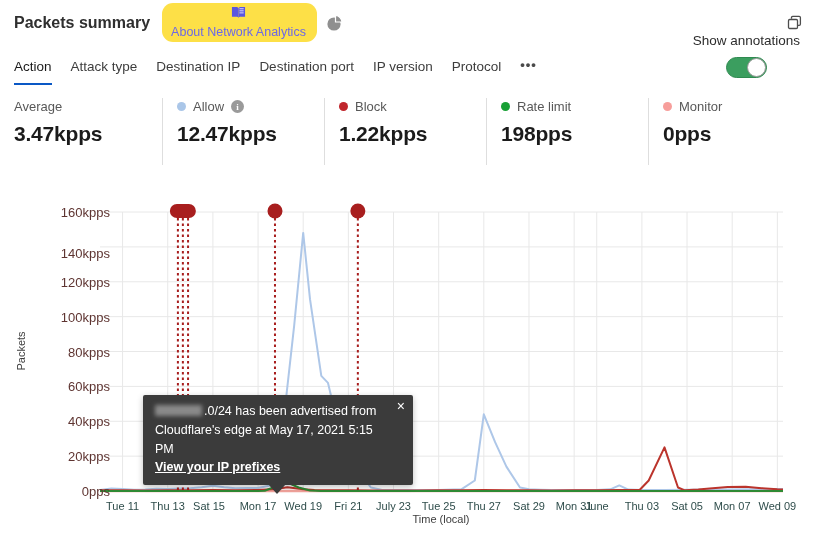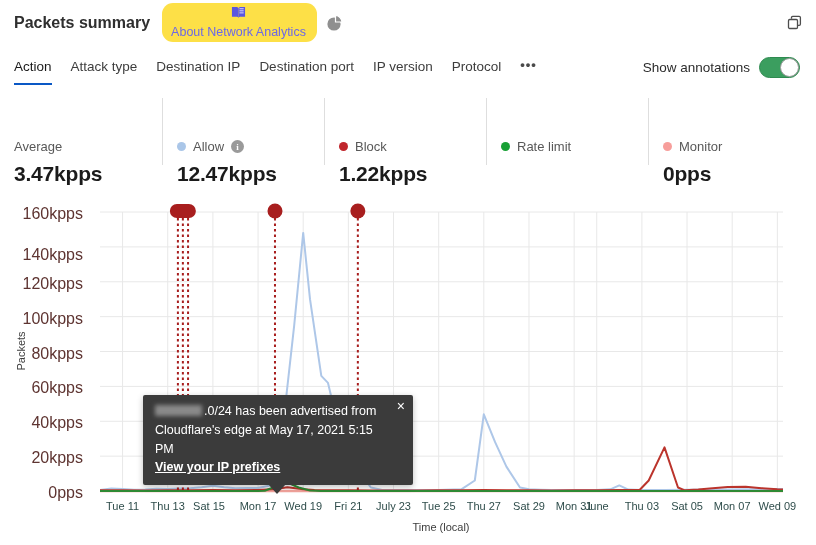--- a/index.html
+++ b/index.html
@@ -13,41 +13,41 @@
   .page-title{font-size:16px;font-weight:700;color:#2f2f2f;margin:0;}
   .badge{display:inline-flex;align-items:center;gap:6px;margin-left:12px;background:#fde047;
     color:#6b68e7;font-size:12.5px;padding:3px 11px 3px 9px;border-radius:11px;cursor:pointer;flex-direction:column;}
   .pie-icon{margin-left:9px;display:inline-flex;}
   .restore-icon{margin-left:auto;display:inline-flex;cursor:pointer;}
   
   .tabbar{display:flex;align-items:flex-end;padding:0 16px 0 14px;height:40px;box-sizing:border-box;}
   .tab{font-size:13.5px;color:#3d3d3d;padding:0 0 9px 0;margin-right:19px;cursor:pointer;border-bottom:2px solid transparent;}
   .tab.active{color:#1a1a1a;border-bottom:2px solid #0a58c5;}
   .tab.more{font-size:13px;letter-spacing:1px;color:#4a4a4a;font-weight:700;padding-bottom:11px;}
-  .annot-group{margin-left:auto;display:flex;align-items:center;gap:9px;padding-bottom:7px;}
+  .annot-group{margin-left:auto;display:flex;align-items:center;gap:9px;padding-bottom:7px;flex-direction:column;}
   .annot-label{font-size:13.5px;color:#2c2c2c;}
   .toggle{width:41px;height:21px;border-radius:11px;background:#3b9e5f;border:1px solid #2f8a50;position:relative;cursor:pointer;box-sizing:border-box;}
   .knob{position:absolute;top:0px;right:0px;width:19px;height:19px;border-radius:50%;background:#fff;border:1px solid #9a9a9a;box-sizing:border-box;}
   
   .stats{display:flex;height:80px;box-sizing:border-box;padding-top:13px;}
   .stat{width:162px;box-sizing:border-box;padding-left:14px;}
   .stat + .stat{border-left:1px solid #dedede;}
-  .stat-top{display:flex;align-items:center;gap:7px;font-size:13px;color:#585858;height:17px;margin-top:40px;}
+  .stat-top{display:flex;align-items:center;gap:7px;font-size:13px;color:#585858;height:17px;}
   .dot{width:9px;height:9px;border-radius:50%;display:inline-block;}
   .stat-value{font-size:21px;font-weight:700;color:#1b1b1b;margin-top:7px;letter-spacing:-0.2px;}
   .info-icon{width:13px;height:13px;border-radius:50%;background:#9a9a9a;color:#fff;font-size:9px;
     display:inline-flex;align-items:center;justify-content:center;font-weight:700;cursor:pointer;font-family:"Liberation Serif",serif;}
   
   .chart{position:relative;width:816px;height:380px;}
   .plot-svg{position:absolute;left:100px;top:30px;}
-  .ytick{position:absolute;left:21px;width:62px;text-align:right;font-size:16px;color:#5e3431;}
+  .ytick{position:absolute;left:48px;width:62px;text-align:right;font-size:13px;color:#5e3431;}
   .xtick{position:absolute;width:70px;text-align:center;font-size:11px;color:#2f4d4b;top:335px;}
   .y-title{position:absolute;left:-78px;top:179px;width:200px;height:14px;text-align:center;
     transform:rotate(-90deg);font-size:11px;color:#3d3d3d;}
-  .x-title{position:absolute;left:291px;top:356px;width:300px;text-align:center;font-size:11px;color:#3d3d3d;}
+  .x-title{position:absolute;left:291px;top:348px;width:300px;text-align:center;font-size:11px;color:#3d3d3d;}
   
   .tooltip{position:absolute;left:143px;top:230px;width:270px;box-sizing:border-box;background:#3b3b3b;
     color:#fff;border-radius:2px;padding:7px 24px 8px 12px;font-size:12.5px;line-height:1.5;
     box-shadow:0 2px 6px rgba(0,0,0,.25);z-index:5;}
   .tip-close{position:absolute;right:8px;top:3px;font-size:14px;color:#fff;cursor:pointer;line-height:1.2;}
   .tip-link{color:#fff;text-decoration:underline;font-weight:700;cursor:pointer;}
   .redacted{display:inline-block;width:47px;height:11px;background:#8a8a8a;filter:blur(2px);
     border-radius:1px;vertical-align:-1px;margin-right:2px;}
   .tip-arrow{position:absolute;left:125px;bottom:-9px;width:0;height:0;
     border-left:9px solid transparent;border-right:9px solid transparent;border-top:10px solid #3b3b3b;}
@@ -116,20 +116,21 @@
         <span class="dot" style="background:#c0262c"></span>
         <span>Block</span>
       </div>
       <div class="stat-value">1.22kpps</div>
     </div>
     <div class="stat">
       <div class="stat-top">
         <span class="dot" style="background:#18a035"></span>
         <span>Rate limit</span>
       </div>
+      <div class="stat-value">198pps</div>
     </div>
     <div class="stat">
       <div class="stat-top">
         <span class="dot" style="background:#f79e9b"></span>
         <span>Monitor</span>
       </div>
       <div class="stat-value">0pps</div>
     </div>
   </div>
 

